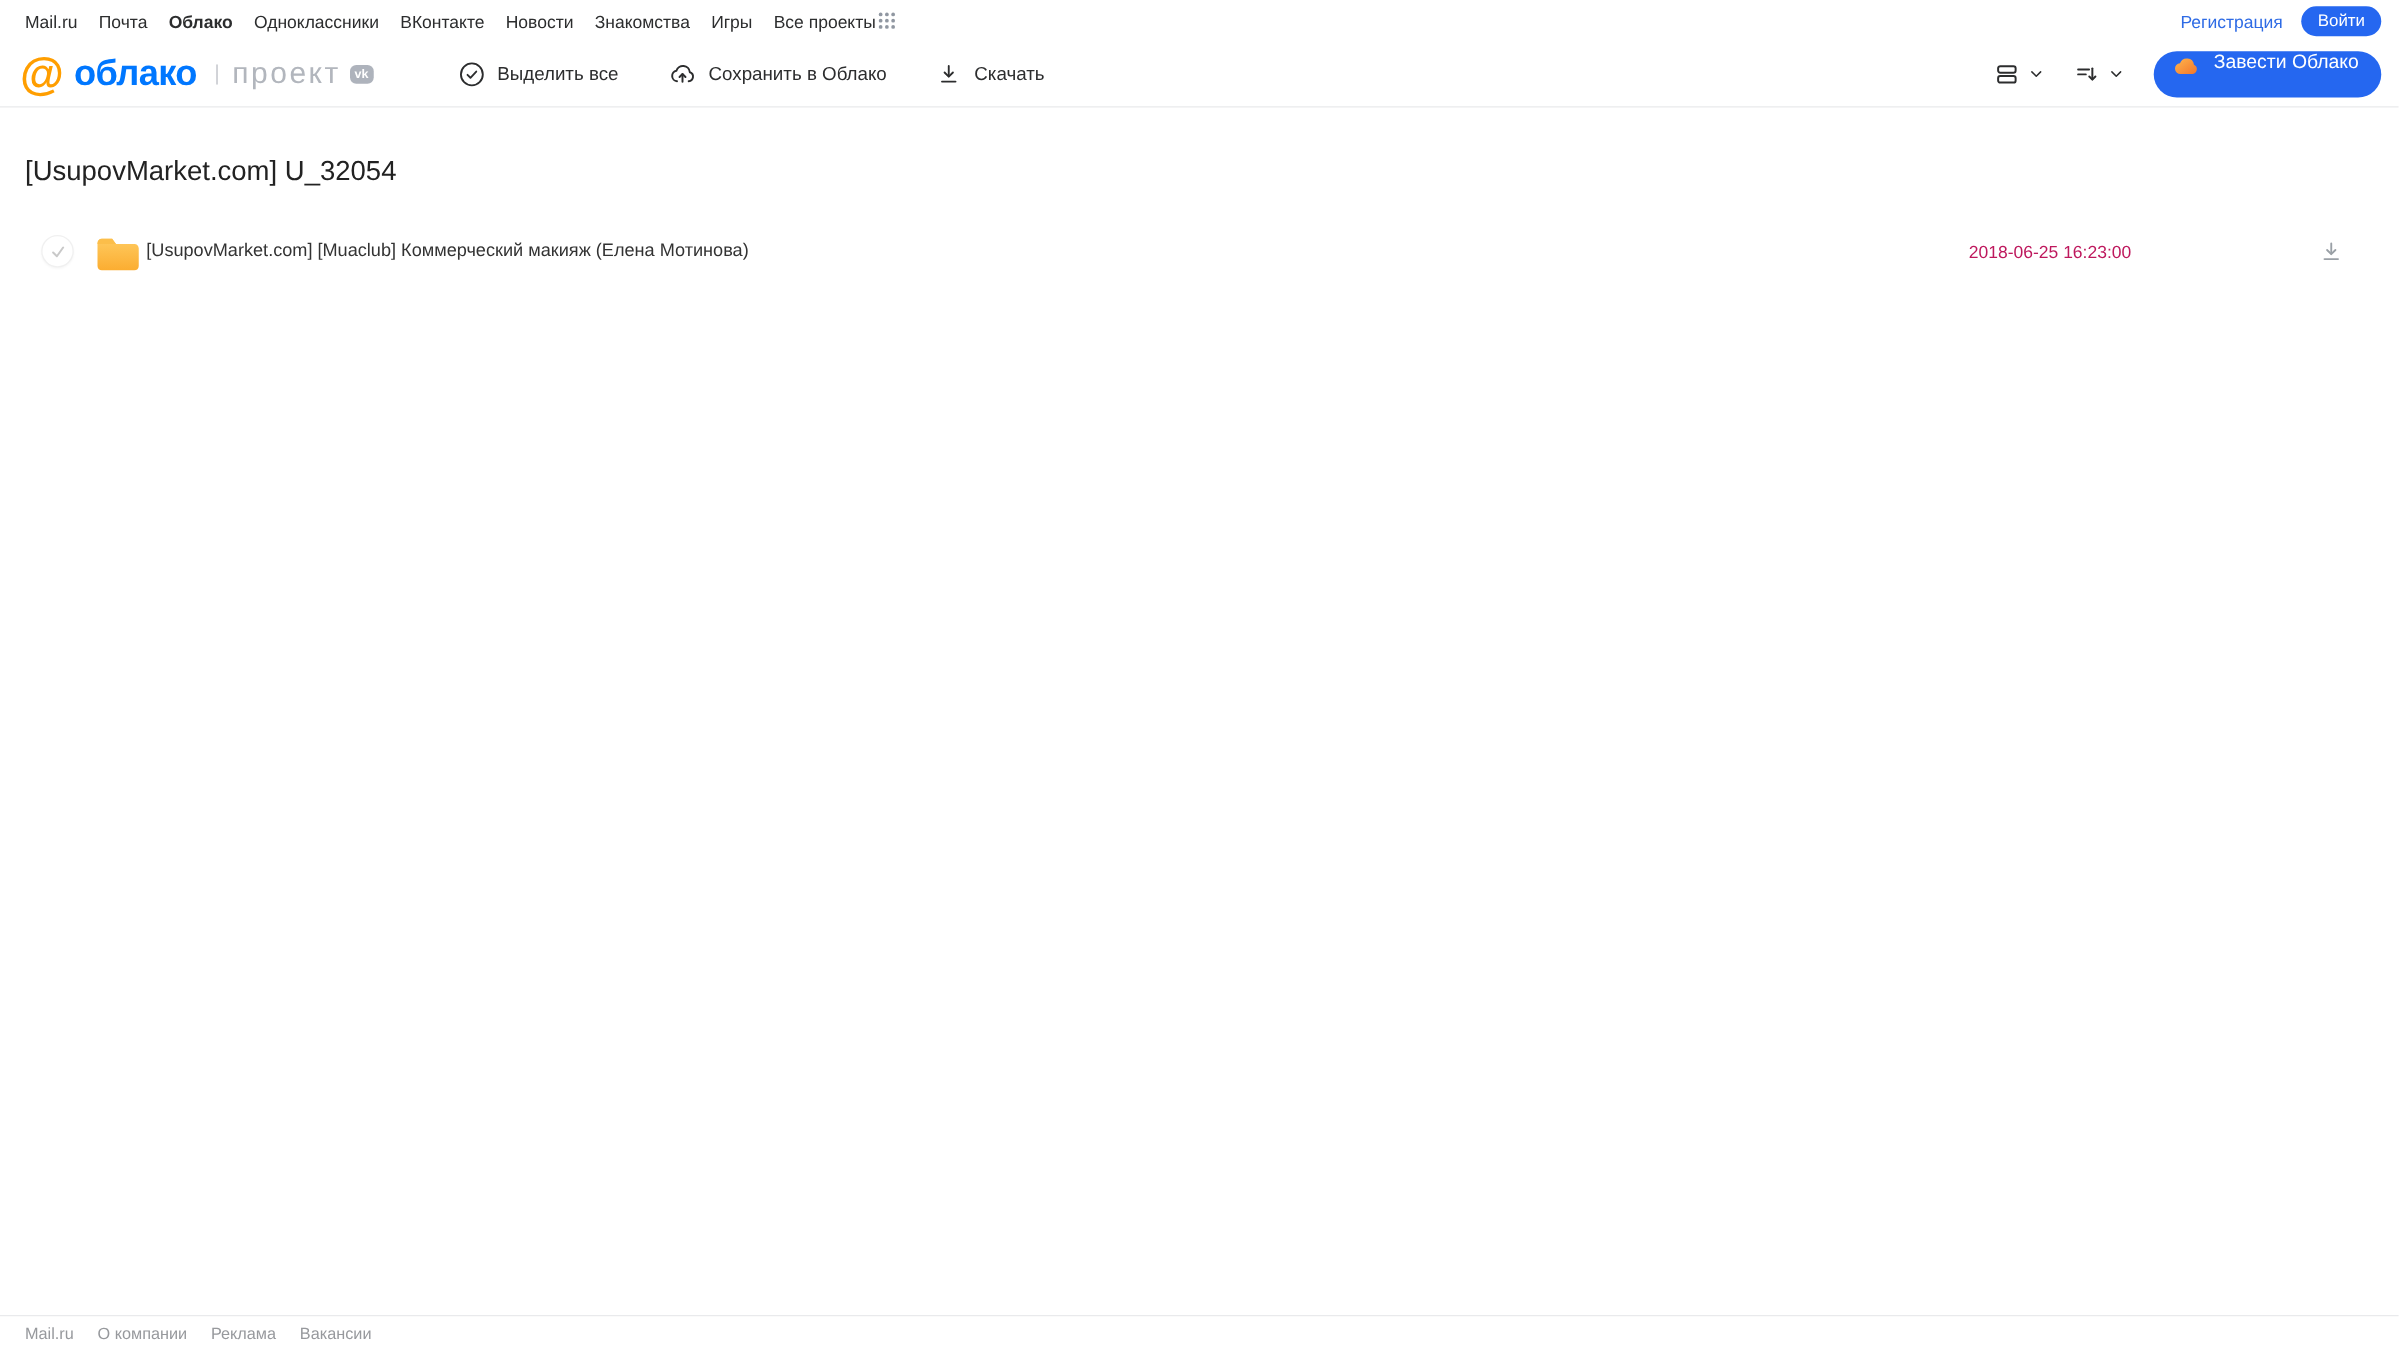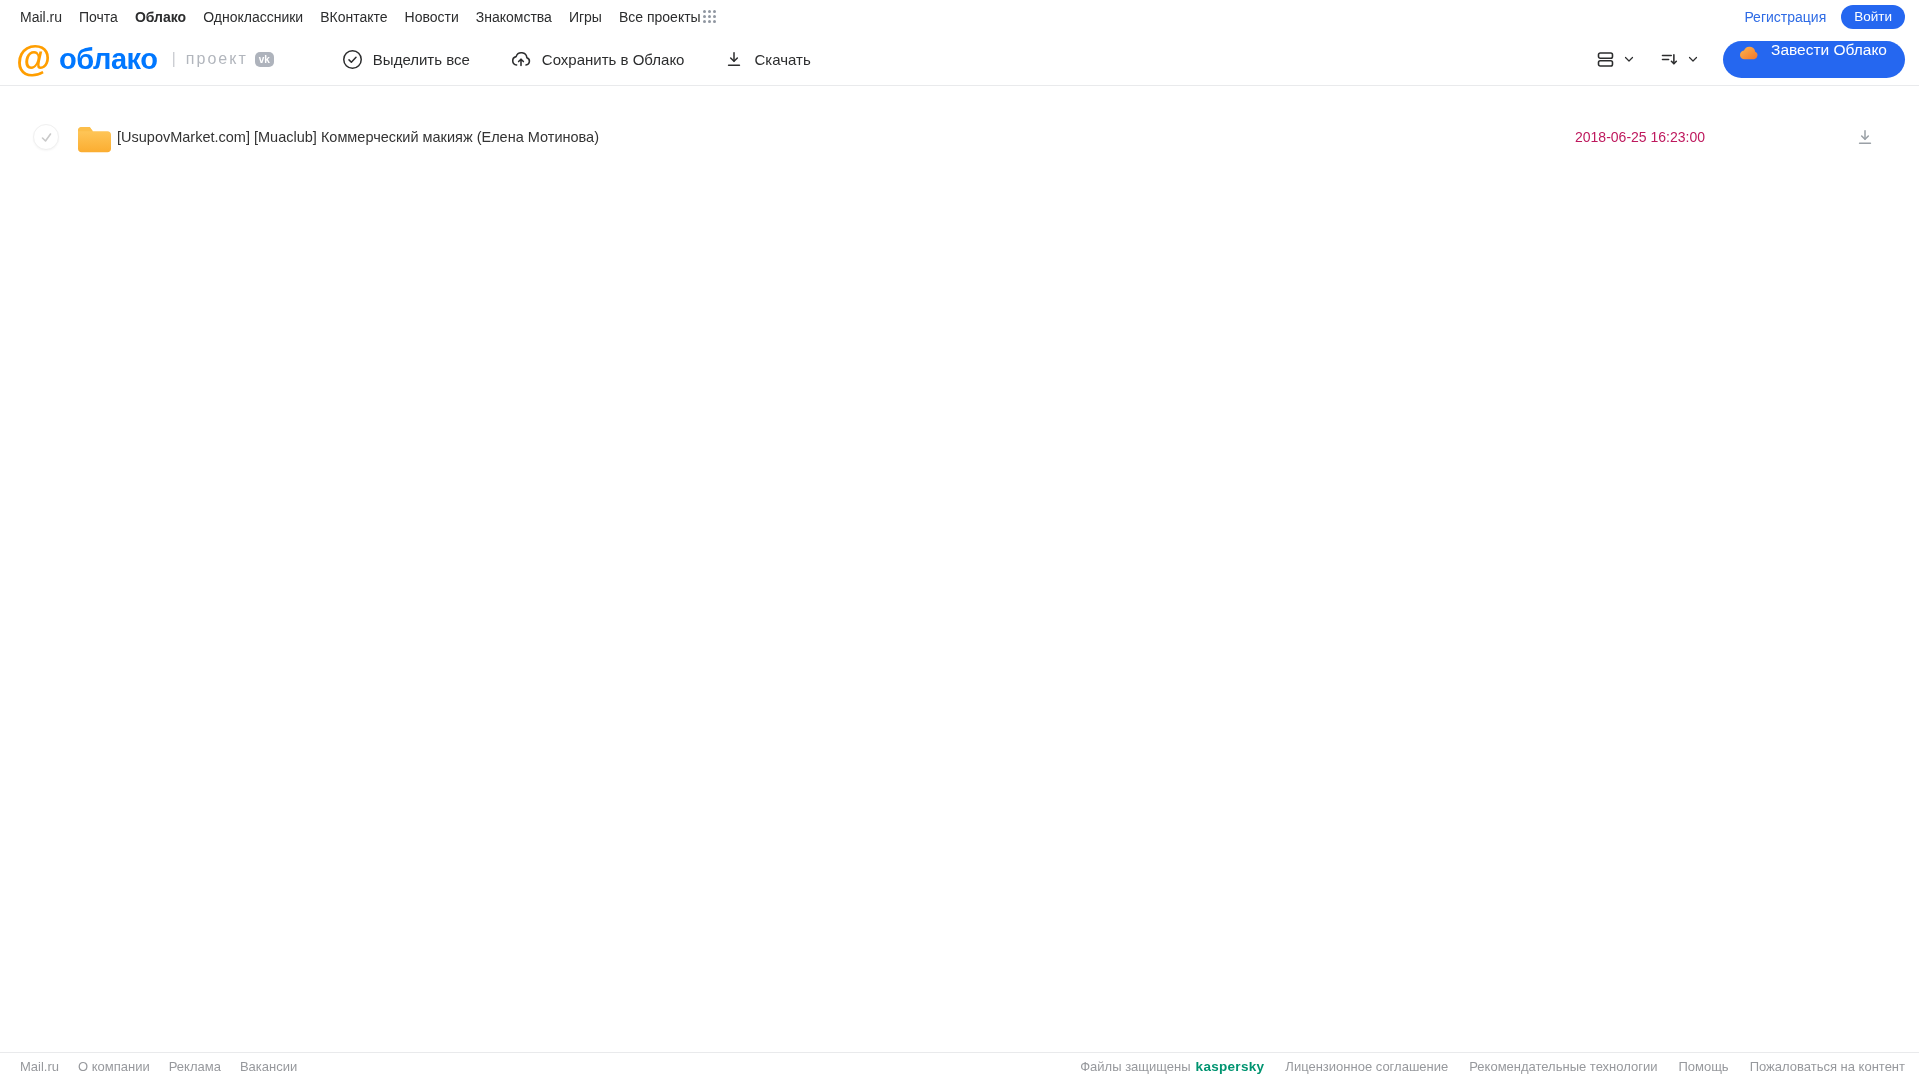--- a/index.html
+++ b/index.html
@@ -37,21 +37,21 @@
     height: 53px; padding: 0 14px 0 16px;
     border-bottom: 1px solid #e9eaec;
   }
   .logo { display: flex; align-items: center; cursor: pointer; }
   .logo-at {
     color: #ff9e00; font-size: 36px; font-weight: bold; line-height: 36px;
     margin-right: 8px;
   }
   .logo-word { color: #0077ff; font-size: 29px; font-weight: bold; letter-spacing: -0.5px; }
   .logo-div { color: #ccced3; font-size: 17px; font-weight: 300; margin: 0 10px 0 14px; }
-  .logo-proj { color: #b2b6bd; font-size: 16px; letter-spacing: 2px; margin-right: 7px; }
+  .logo-proj { color: #b2b6bd; font-size: 24px; letter-spacing: 2px; margin-right: 7px; }
   .vk-badge {
     background: #aeb3bc; color: #fff; border-radius: 5px;
     font-size: 10px; font-weight: bold; padding: 3px 4px 2px; line-height: 1;
     letter-spacing: 0;
   }
 
   .toolbar { display: flex; align-items: center; gap: 40px; margin-left: 68px; }
   .tb-item { display: flex; align-items: center; gap: 10px; font-size: 15px; cursor: pointer; }
   .tb-item svg { display: block; }
 
@@ -220,20 +220,21 @@
           </defs>
           <path d="M7.6 18.2a4.3 4.3 0 0 1-.6-8.6 5.8 5.8 0 0 1 11.2 1.2 3.9 3.9 0 0 1-1 7.4z" fill="url(#cg)"></path>
         </svg>
       </span>
       <span>Завести Облако</span>
     </button>
   </div>
 </div>
 
 <div class="main">
+  <h1 class="page-title">[UsupovMarket.com] U_32054</h1>
 
   <div class="file-row">
     <span class="row-checkbox">
       <span style="display:flex;">
         <svg width="13" height="13" viewBox="0 0 13 13" fill="none" stroke="#c9c9c9" stroke-width="1.6" stroke-linecap="round" stroke-linejoin="round">
           <path d="M2.5 7l3 3 5-7"></path>
         </svg>
       </span>
     </span>
     <span class="folder-icon" style="display:flex;">
@@ -262,23 +263,13 @@
   </div>
 </div>
 
 <div class="footer">
   <div class="ft-left">
     <a class="ft-link">Mail.ru</a>
     <a class="ft-link">О компании</a>
     <a class="ft-link">Реклама</a>
     <a class="ft-link">Вакансии</a>
   </div>
-  <div class="ft-right">
-    <span class="kasp-wrap">
-      <span>Файлы защищены</span>
-      <a class="kasp">kaspersky</a>
-    </span>
-    <a class="ft-link">Лицензионное соглашение</a>
-    <a class="ft-link">Рекомендательные технологии</a>
-    <a class="ft-link">Помощь</a>
-    <a class="ft-link">Пожаловаться на контент</a>
-  </div>
 </div>
 
 </body></html>

